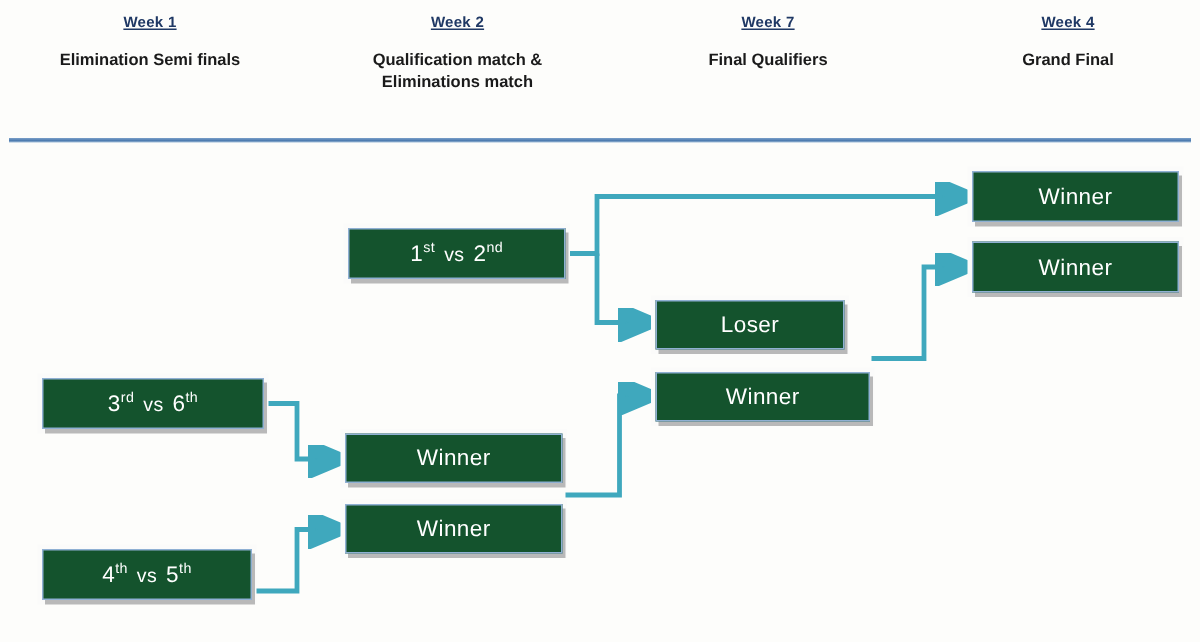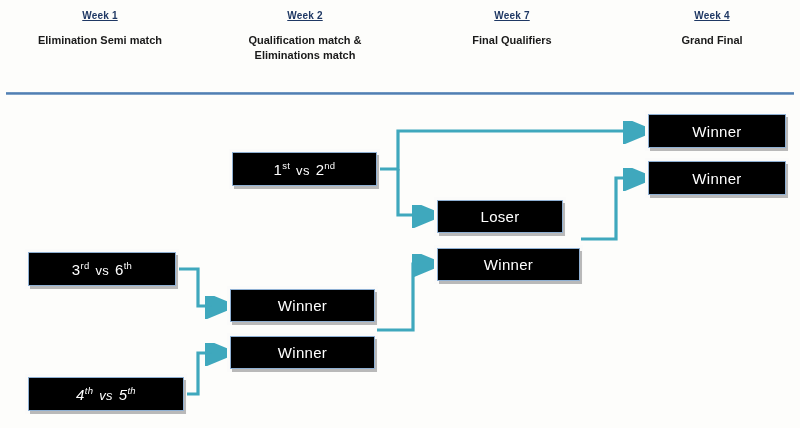--- a/index.html
+++ b/index.html
@@ -43,21 +43,21 @@
     top: 92px;
     width: 788px;
     height: 3px;
     background: linear-gradient(to bottom, #7ba0c8 0%, #4e7cb0 55%, #9fbcd8 100%);
   }
 
   
   .node {
     position: absolute;
     box-sizing: border-box;
-    background: #000000;
+    background: #14532d;
     border: 1px solid #8fb0d3;
     box-shadow: 2px 3px 0 0 #b9b9b9, 0 0 0 3px #fbfbfa;
     display: flex;
     align-items: center;
     justify-content: center;
     color: #ffffff;
     font-size: 15px;
     letter-spacing: .3px;
     white-space: nowrap;
   }
@@ -85,21 +85,21 @@
     stroke-width: 3.2;
   }
 </style>
 </head>
 <body>
 
 <div id="canvas">
 
   <div class="col-head" style="left:0px; top:10px;">
     <div class="week-title">Week 1</div>
-    <div class="week-sub" style="white-space:pre-line;">Elimination Semi match</div>
+    <div class="week-sub" style="white-space:pre-line;">Elimination Semi finals</div>
   </div>
   <div class="col-head" style="left:205px; top:10px;">
     <div class="week-title">Week 2</div>
     <div class="week-sub" style="white-space:pre-line;">Qualification match &amp;
 Eliminations match</div>
   </div>
   <div class="col-head" style="left:412px; top:10px;">
     <div class="week-title">Week 7</div>
     <div class="week-sub" style="white-space:pre-line;">Final Qualifiers</div>
   </div>
@@ -131,21 +131,21 @@
   </svg>
 
   <div class="node" style="left:232px; top:152px; width:145px; height:34px;">
     <span><span>1</span><sup>st</sup><span class="vs"> vs </span><span>2</span><sup>nd</sup></span>
   </div>
 
   <div class="node" style="left:28px; top:252px; width:148px; height:34px;">
     <span><span>3</span><sup>rd</sup><span class="vs"> vs </span><span>6</span><sup>th</sup></span>
   </div>
 
-  <div class="node" style="left:28px; top:377px; width:156px; height:34px;font-style:italic;">
+  <div class="node" style="left:28px; top:366px; width:140px; height:34px;">
     <span><span>4</span><sup>th</sup><span class="vs"> vs </span><span>5</span><sup>th</sup></span>
   </div>
 
   <div class="node" style="left:230px; top:289px; width:145px; height:33px;">
     <span>Winner</span>
   </div>
 
   <div class="node" style="left:230px; top:336px; width:145px; height:33px;">
     <span>Winner</span>
   </div>

